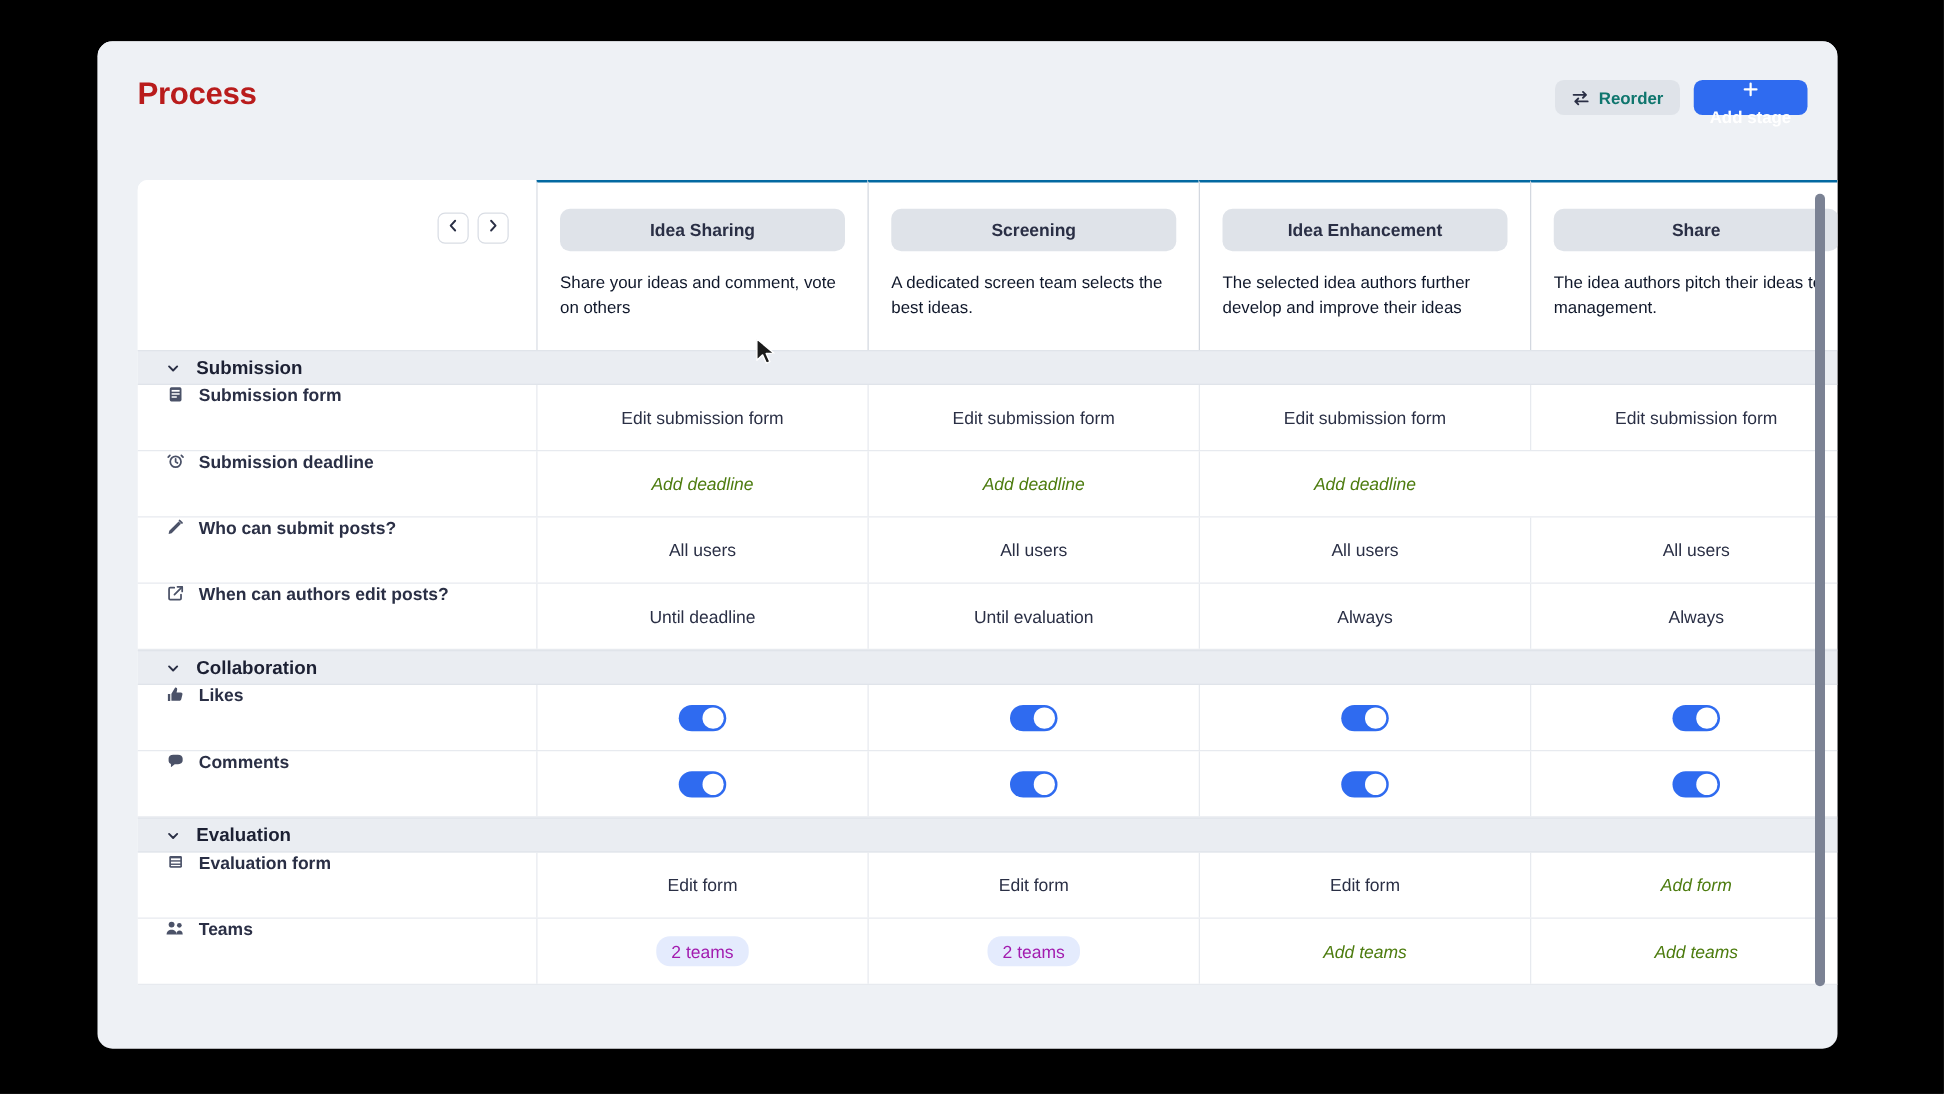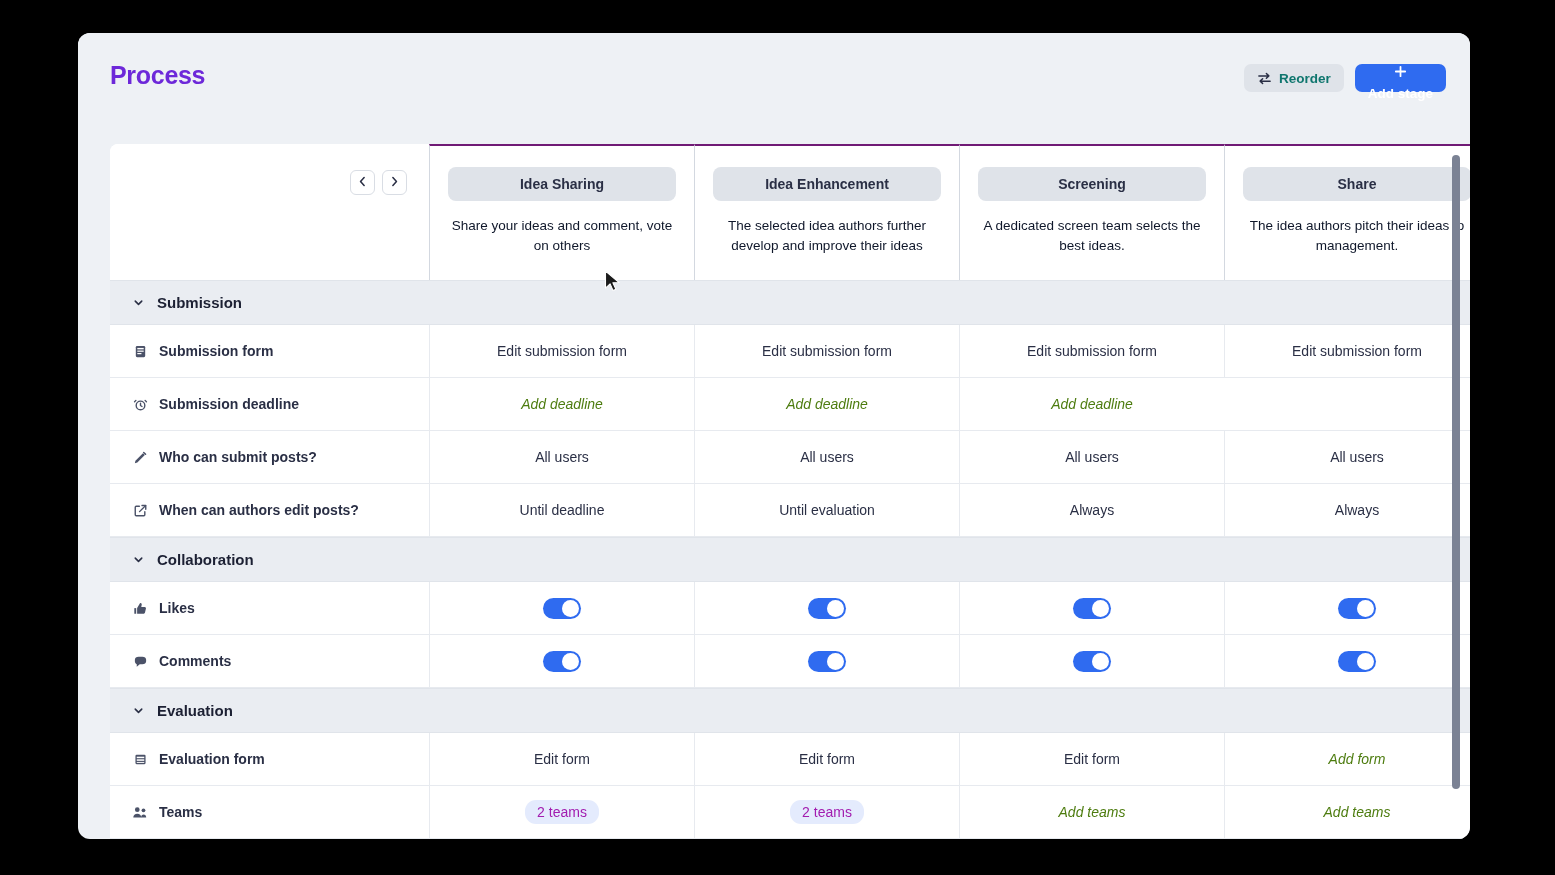--- a/index.html
+++ b/index.html
@@ -30,21 +30,21 @@
     width: 100%;
     height: 87px;
     background: #eef1f5;
   }
   .page-title {
     position: absolute;
     left: 32px;
     top: 28px;
     font-size: 25px;
     font-weight: bold;
-    color: #6d28d9;
+    color: #b91c1c;
     letter-spacing: -0.3px;
   }
   .header-actions {
     position: absolute;
     right: 24px;
     top: 31px;
     display: flex;
     align-items: center;
     gap: 11px;
   }
@@ -81,21 +81,21 @@
     border-radius: 8px 0 0 0;
   }
 
   .row { display: flex; width: 1360px; }
 
   
   .cell-label {
     width: 319px;
     flex: 0 0 319px;
     display: flex;
-    align-items: center;
+    align-items: flex-start;
     gap: 11px;
     padding-left: 22px;
     color: #2a2f45;
     font-size: 14px;
     font-weight: bold;
   }
   .cell-label .ic { display: flex; width: 16px; justify-content: center; color: #4b5268; }
 
   
   .cell {
@@ -133,42 +133,41 @@
     border-radius: 6px;
     background: #ffffff;
     display: flex; align-items: center; justify-content: center;
     cursor: pointer;
     color: #2a2f45;
   }
   .stage-col {
     width: 265px;
     flex: 0 0 265px;
     border-left: 1px solid #d3d8e0;
-    border-top: 2px solid #701a75;
+    border-top: 2px solid #0369a1;
     background: #ffffff;
     padding: 21px 18px 16px 18px;
-    text-align: center;
   }
   .stage-pill {
     height: 34px;
     border-radius: 8px;
     background: #dfe3e9;
     display: flex; align-items: center; justify-content: center;
     font-size: 14px; font-weight: bold; color: #2a2f45;
   }
   .stage-desc {
     margin-top: 15px;
     font-size: 13.5px;
     line-height: 20px;
     color: #0f172a;
   }
 
   
   .section-row {
-    height: 45px;
+    height: 28px;
     background: #eaedf2;
     border-top: 1px solid #e0e4ea;
     border-bottom: 1px solid #e0e4ea;
     align-items: center;
     padding-left: 22px;
     gap: 12px;
   }
   .section-title { font-size: 15px; font-weight: bold; color: #1c2033; }
   .chev { color: #2a2f45; display: flex; }
 
@@ -265,26 +264,26 @@
                     <path d="M6 3.2 10.4 8 6 12.8"></path>
                   </svg></span>
               </div>
             </div>
           </div>
           <div class="stage-col">
             <div class="stage-pill">Idea Sharing</div>
             <div class="stage-desc">Share your ideas and comment, vote on others</div>
           </div>
           <div class="stage-col">
+            <div class="stage-pill">Screening</div>
+            <div class="stage-desc">A dedicated screen team selects the best ideas.</div>
+          </div>
+          <div class="stage-col">
             <div class="stage-pill">Idea Enhancement</div>
             <div class="stage-desc">The selected idea authors further develop and improve their ideas</div>
-          </div>
-          <div class="stage-col">
-            <div class="stage-pill">Screening</div>
-            <div class="stage-desc">A dedicated screen team selects the best ideas.</div>
           </div>
           <div class="stage-col">
             <div class="stage-pill">Share</div>
             <div class="stage-desc">The idea authors pitch their ideas to management.</div>
           </div>
         </div>
         <div class="row section-row">
           <span class="chev">
             <svg width="13" height="13" viewBox="0 0 16 16" fill="none" stroke="#2a2f45" stroke-width="1.9" stroke-linecap="round" stroke-linejoin="round">
               <path d="M4 6.3 8 10.3 12 6.3"></path>

